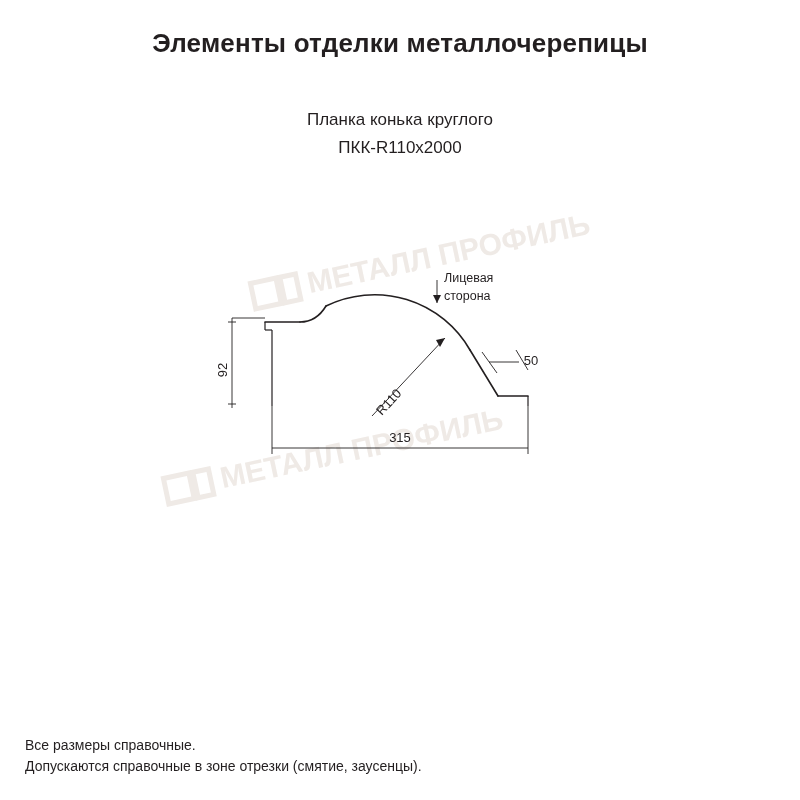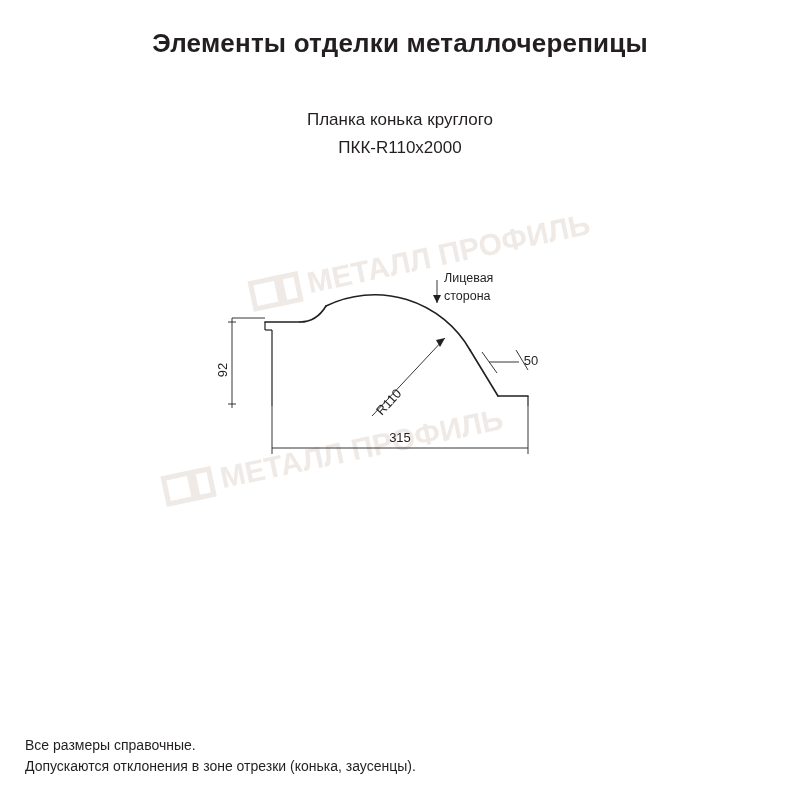--- a/index.html
+++ b/index.html
@@ -162,16 +162,16 @@
         <path d="M 437 93 l -4 -8 l 8 0 z" fill="#231f20" stroke="none"></path>
       </g>
       <text class="lbl-sm" x="444" y="72">Лицевая</text>
       <text class="lbl-sm" x="444" y="90">сторона</text>
 
     </svg>
   </div>
 
   <div class="footer">
     <div>Все размеры справочные.</div>
-    <div>Допускаются отклонения в зоне отрезки (конька, заусенцы).</div>
+    <div>Допускаются справочные в зоне отрезки (смятие, заусенцы).</div>
   </div>
 
 </div>
 
 </body></html>

